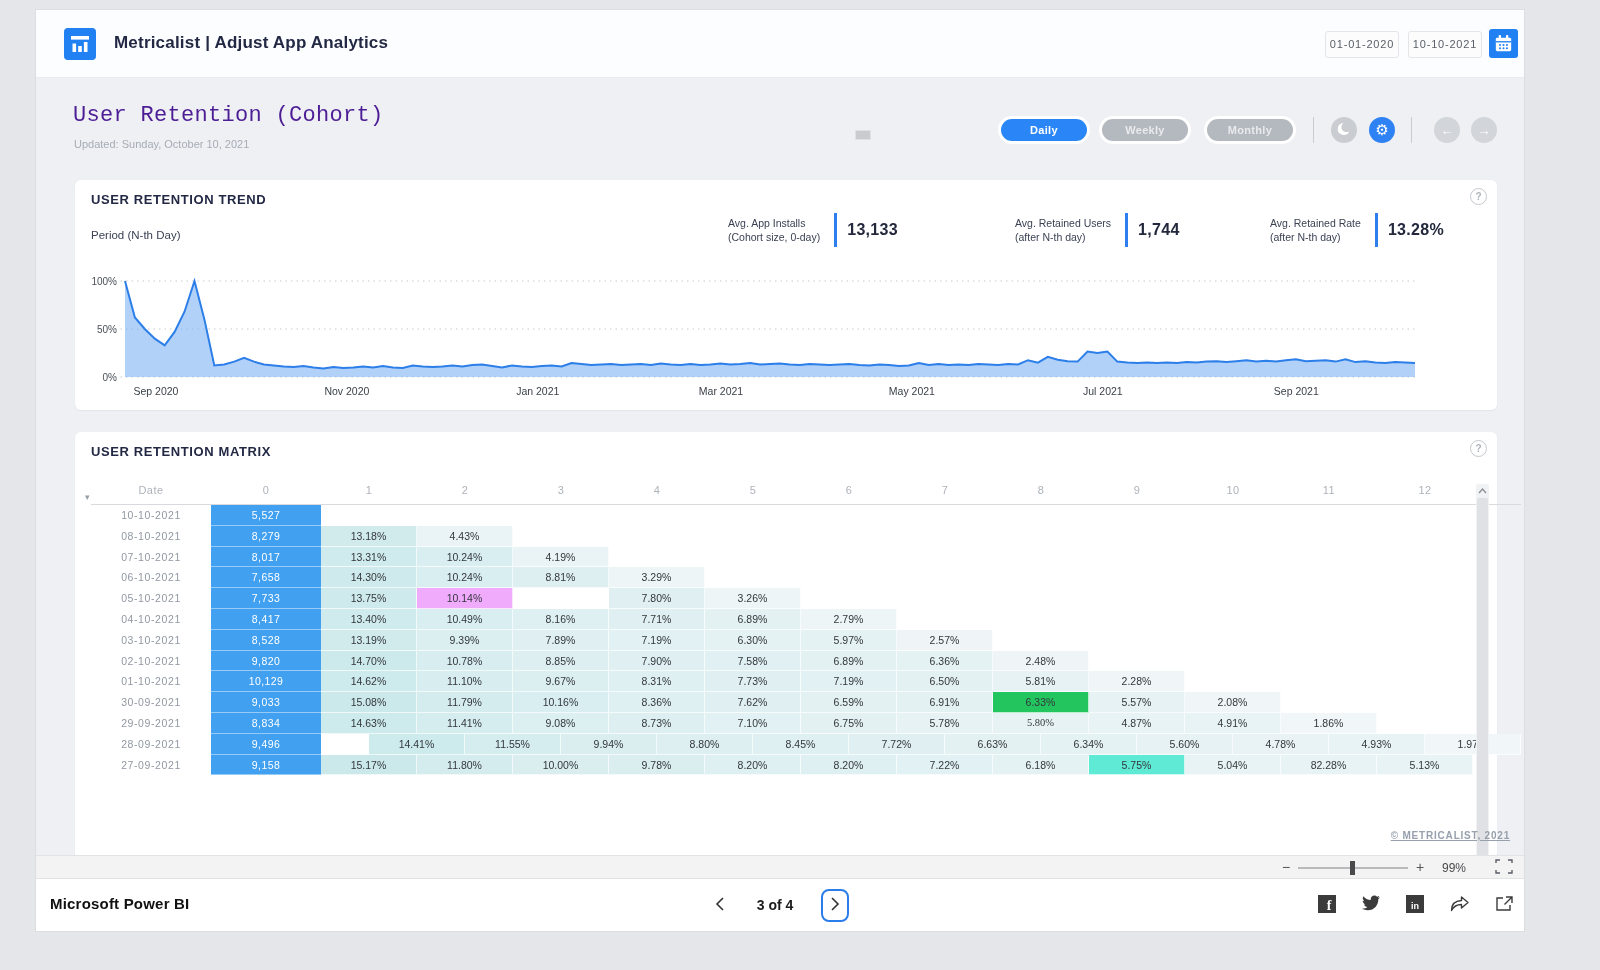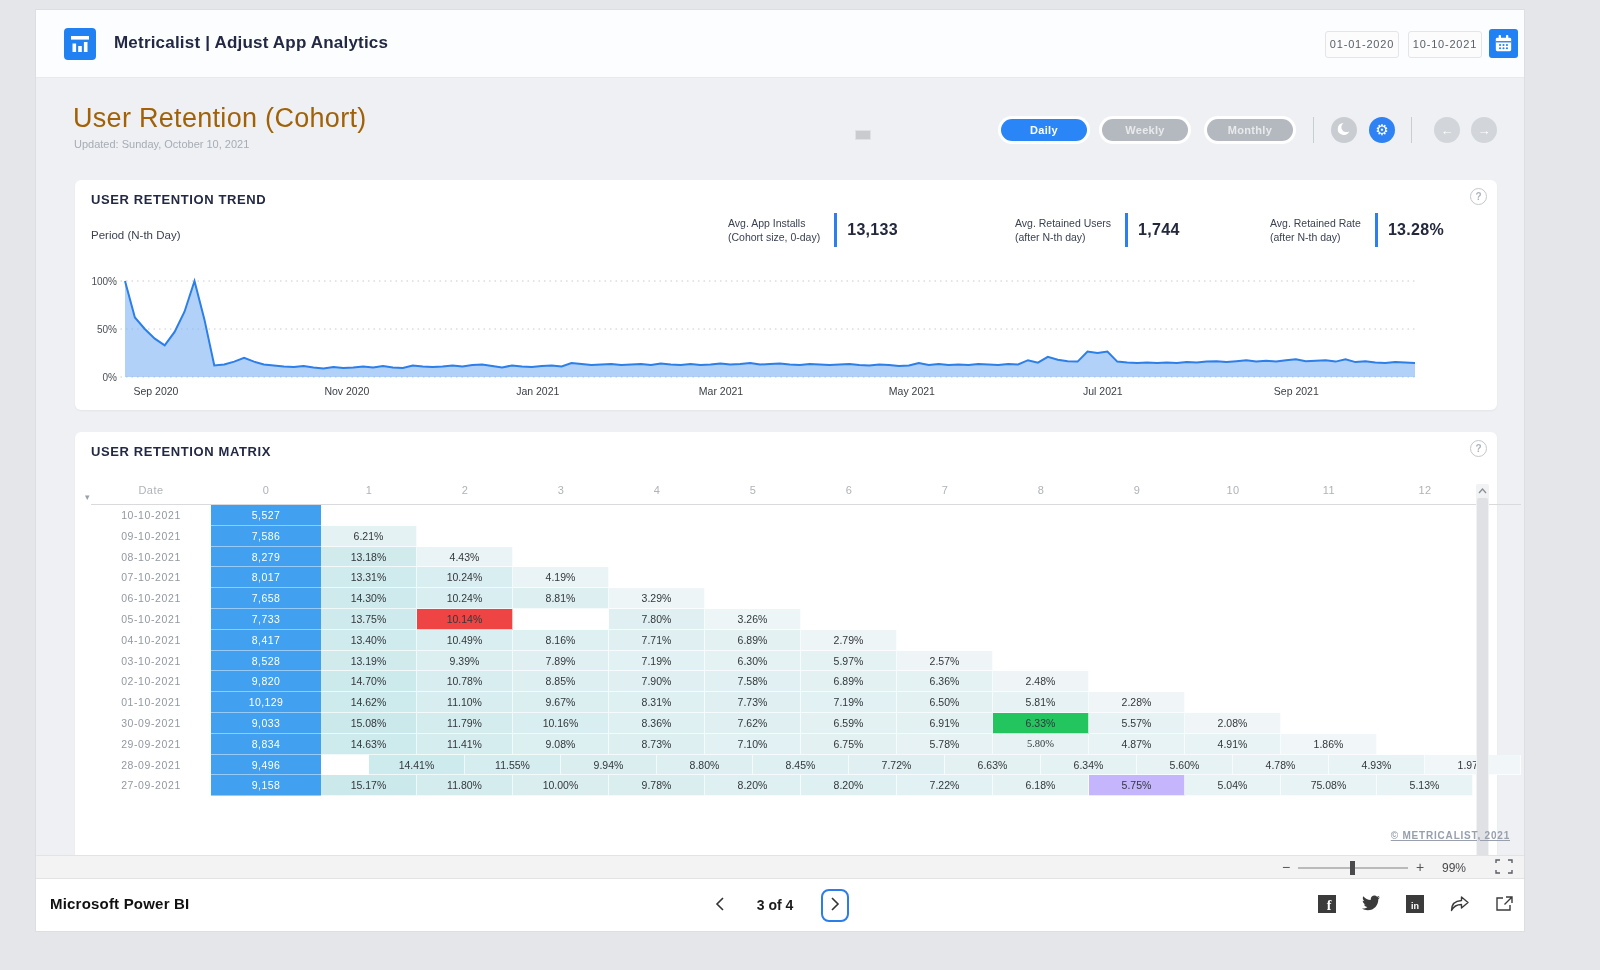--- a/index.html
+++ b/index.html
@@ -9,21 +9,21 @@
 
   
   .app-header { position:absolute; left:0; top:0; width:100%; height:68px; background:#fcfdfe; border-bottom:1px solid #e8eaee; }
   .logo { position:absolute; left:28px; top:18px; width:32px; height:32px; background:#2181f3; border-radius:4px; }
   .app-title { position:absolute; left:78px; top:23px; font-size:17px; font-weight:bold; color:#232945; letter-spacing:0.2px; }
   .date-box { position:absolute; top:21px; width:74px; height:27px; background:#fcfcfd; border:1px solid #e3e5e9; border-radius:3px; font-size:11px; color:#5a6069; text-align:center; line-height:25px; letter-spacing:0.8px; }
   .date-from { left:1289px; } .date-to { left:1372px; }
   .cal-btn { position:absolute; left:1453px; top:19px; width:29px; height:29px; background:#2181f3; border:none; border-radius:3px; cursor:pointer; padding:3px; }
 
   
-  .page-title { position:absolute; left:37px; top:93px; font-size:27px; color:#a16207; letter-spacing:0.3px; }
+  .page-title { position:absolute; left:37px; top:93px; font-size:22px; color:#4c1d95; letter-spacing:0.3px;font-family:Liberation Mono, monospace; }
   .page-updated { position:absolute; left:38px; top:128px; font-size:11px; color:#a7acb5; }
   .pill { position:absolute; top:109px; width:86px; height:22px; border:none; border-radius:11px; font-size:11px; font-weight:bold; color:#fff; box-shadow:0 0 0 3px #fff; cursor:pointer; font-family:inherit; letter-spacing:0.3px; }
   .pill.active { background:#2a86f7; }
   .pill.inactive { background:#b4b8bf; color:#e9eaec; }
   .pill-daily { left:965px; } .pill-weekly { left:1066px; } .pill-monthly { left:1171px; }
   .head-divider { position:absolute; top:107px; width:1px; height:26px; background:#c9ccd1; }
   .divider-1 { left:1277px; } .divider-2 { left:1375px; }
   .round-btn { position:absolute; top:107px; width:26px; height:26px; border:none; border-radius:50%; cursor:pointer; display:flex; align-items:center; justify-content:center; color:#fff; font-size:13px; padding:0; }
   .btn-moon { left:1295px; background:#c9ccd1; }
   .btn-gear { left:1333px; background:#2f82f3; font-size:15px; }
@@ -221,36 +221,20 @@
           <div class="m-cell"></div>
           <div class="m-cell"></div>
           <div class="m-cell"></div>
           <div class="m-cell"></div>
           <div class="m-cell"></div>
           <div class="m-cell"></div>
           <div class="m-cell"></div>
           <div class="m-cell"></div>
         </div>
         <div class="m-row">
-          <div class="m-date">09-10-2021</div>
-          <div class="m-cohort">7,586</div>
-          <div class="m-cell" style="background: rgb(228, 242, 244);">6.21%</div>
-          <div class="m-cell"></div>
-          <div class="m-cell"></div>
-          <div class="m-cell"></div>
-          <div class="m-cell"></div>
-          <div class="m-cell"></div>
-          <div class="m-cell"></div>
-          <div class="m-cell"></div>
-          <div class="m-cell"></div>
-          <div class="m-cell"></div>
-          <div class="m-cell"></div>
-          <div class="m-cell"></div>
-        </div>
-        <div class="m-row">
           <div class="m-date">08-10-2021</div>
           <div class="m-cohort">8,279</div>
           <div class="m-cell" style="background: rgb(209, 235, 237);">13.18%</div>
           <div class="m-cell" style="background: rgb(234, 243, 245);">4.43%</div>
           <div class="m-cell"></div>
           <div class="m-cell"></div>
           <div class="m-cell"></div>
           <div class="m-cell"></div>
           <div class="m-cell"></div>
           <div class="m-cell"></div>
@@ -288,21 +272,21 @@
           <div class="m-cell"></div>
           <div class="m-cell"></div>
           <div class="m-cell"></div>
           <div class="m-cell"></div>
           <div class="m-cell"></div>
         </div>
         <div class="m-row">
           <div class="m-date">05-10-2021</div>
           <div class="m-cohort">7,733</div>
           <div class="m-cell" style="background: rgb(207, 234, 236);">13.75%</div>
-          <div class="m-cell" style="background: #ef4444;">10.14%</div>
+          <div class="m-cell" style="background: #f0abfc;">10.14%</div>
           <div class="m-cell" style="background: #22c55e; margin-top: 38px;">8.56%</div>
           <div class="m-cell" style="background: rgb(224, 240, 242);">7.80%</div>
           <div class="m-cell" style="background: rgb(237, 245, 247);">3.26%</div>
           <div class="m-cell"></div>
           <div class="m-cell"></div>
           <div class="m-cell"></div>
           <div class="m-cell"></div>
           <div class="m-cell"></div>
           <div class="m-cell"></div>
           <div class="m-cell"></div>
@@ -423,23 +407,23 @@
           <div class="m-date">27-09-2021</div>
           <div class="m-cohort">9,158</div>
           <div class="m-cell" style="background: rgb(203, 233, 235);">15.17%</div>
           <div class="m-cell" style="background: rgb(213, 236, 238);">11.80%</div>
           <div class="m-cell" style="background: rgb(218, 238, 240);">10.00%</div>
           <div class="m-cell" style="background: rgb(218, 238, 240);">9.78%</div>
           <div class="m-cell" style="background: rgb(223, 240, 242);">8.20%</div>
           <div class="m-cell" style="background: rgb(223, 240, 242);">8.20%</div>
           <div class="m-cell" style="background: rgb(226, 241, 243);">7.22%</div>
           <div class="m-cell" style="background: rgb(229, 242, 244);">6.18%</div>
-          <div class="m-cell" style="background: #c4b5fd;">5.75%</div>
+          <div class="m-cell" style="background: #5eead4;">5.75%</div>
           <div class="m-cell" style="background: rgb(232, 243, 245);">5.04%</div>
-          <div class="m-cell" style="background: rgb(232, 243, 245);">75.08%</div>
+          <div class="m-cell" style="background: rgb(232, 243, 245);">82.28%</div>
           <div class="m-cell" style="background: rgb(232, 243, 245);">5.13%</div>
         </div>
       </div>
 
     <div class="vscroll">
       <div class="vs-arrow vs-up">
         <svg width="9" height="6" viewBox="0 0 9 6">
             <polyline points="1,5 4.5,1 8,5" fill="none" stroke="#8b8f96" stroke-width="1.3"></polyline>
           </svg>
       </div>

